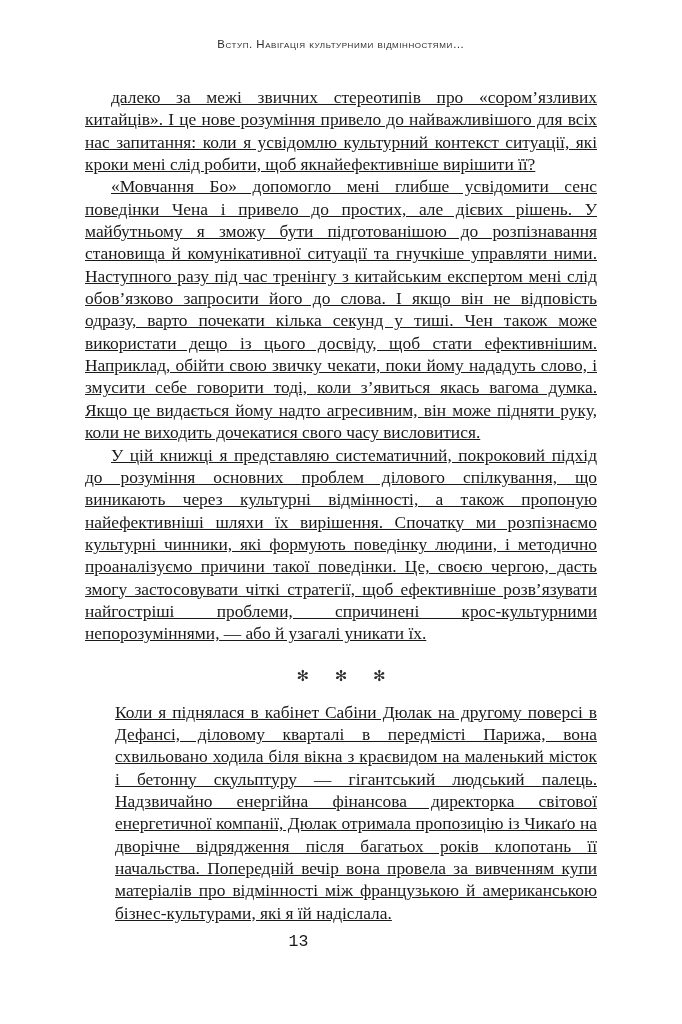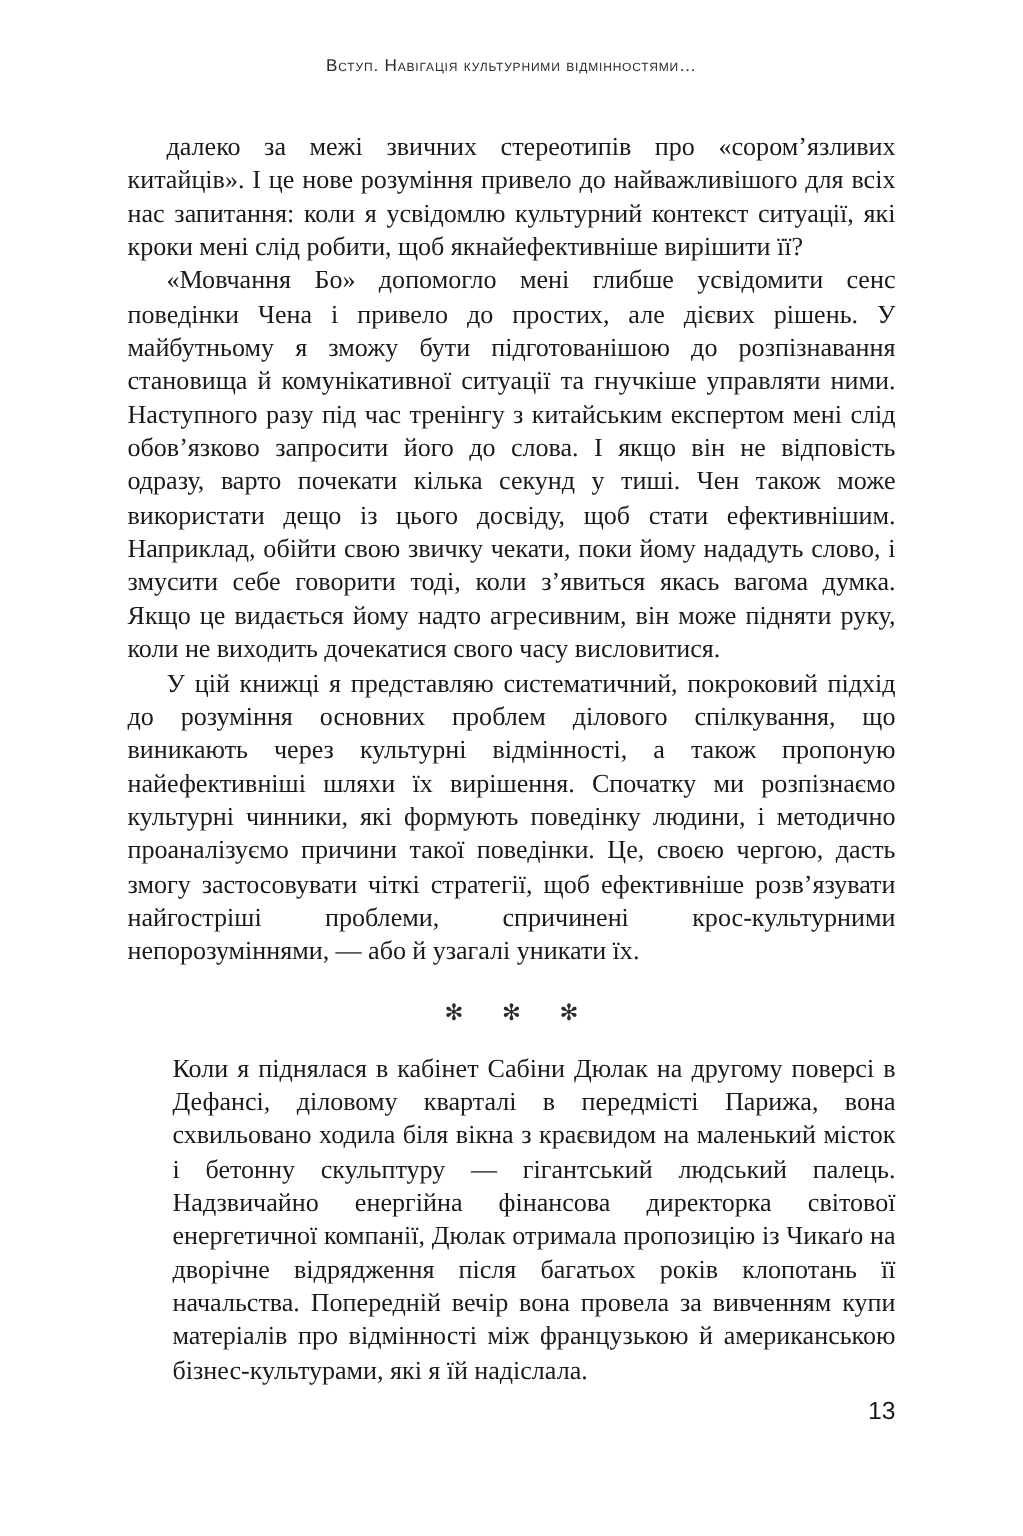--- a/index.html
+++ b/index.html
@@ -50,20 +50,21 @@
   p.body-par {
     margin: 0;
     font-size: 17.4px;
     line-height: 22.35px;
     text-align: justify;
     text-align-last: left;
     text-indent: 26px;
     hyphens: manual;
     -webkit-hyphens: manual;
     word-spacing: -0.1px;
+    text-decoration: underline;
   }
 
   p.body-par.no-indent {
     text-indent: 0;
     margin-left: 30px;
   }
 
   
   .divider {
     margin: 0;
@@ -75,22 +76,22 @@
     text-indent: 11px;
     color: #2b2b2b;
   }
 
   
   .folio {
     position: absolute;
     left: 0;
     top: 932px;
     width: 597px;
-    text-align: right;
-    font-family: Liberation Sans, sans-serif;
+    text-align: center;
+    font-family: Liberation Mono, monospace;
     font-size: 16.5px;
     color: #171717;
   }
 </style>
 </head>
 <body>
 
 <div class="page">
 
   <div class="running-header">Вступ. Навігація культурними відмінностями…</div>

